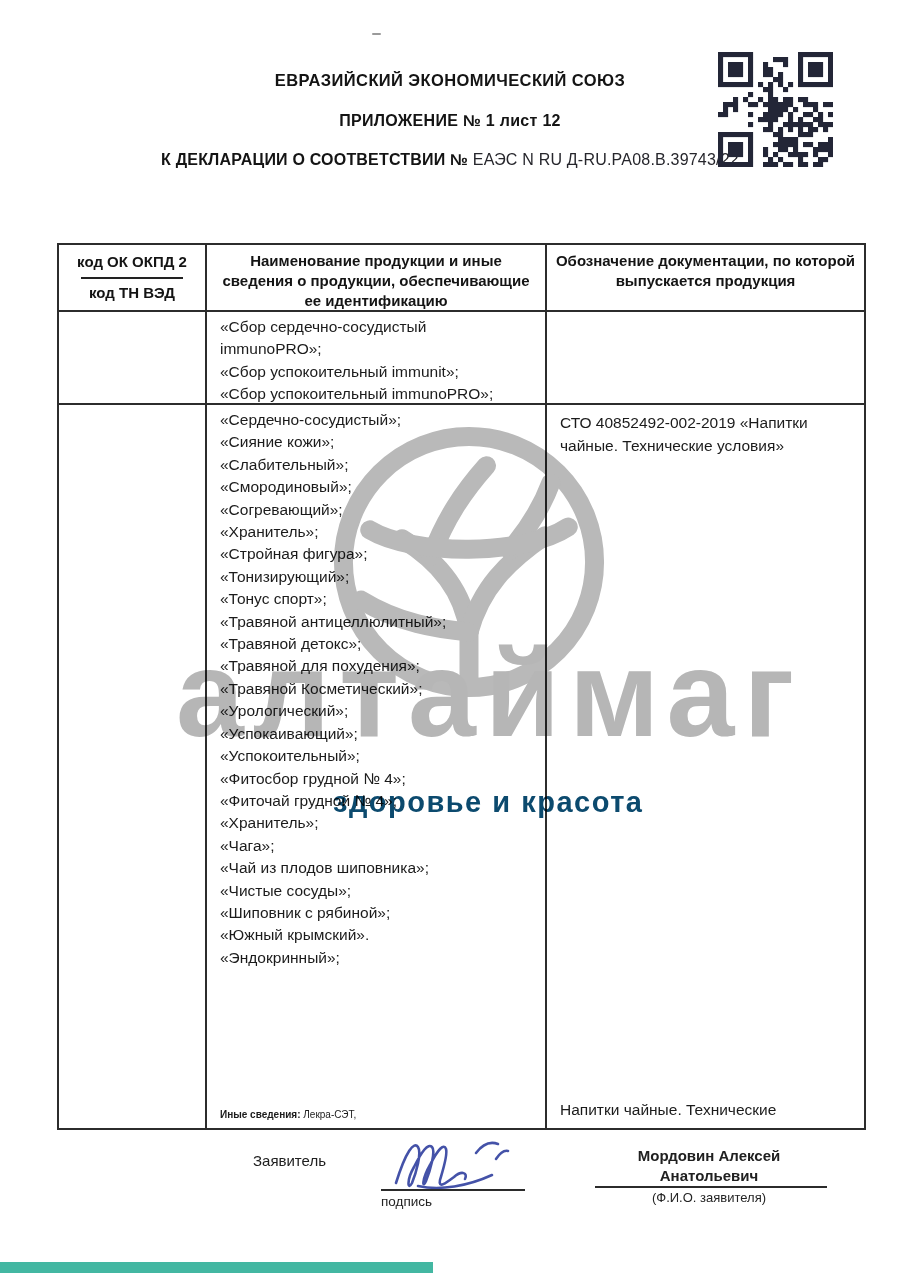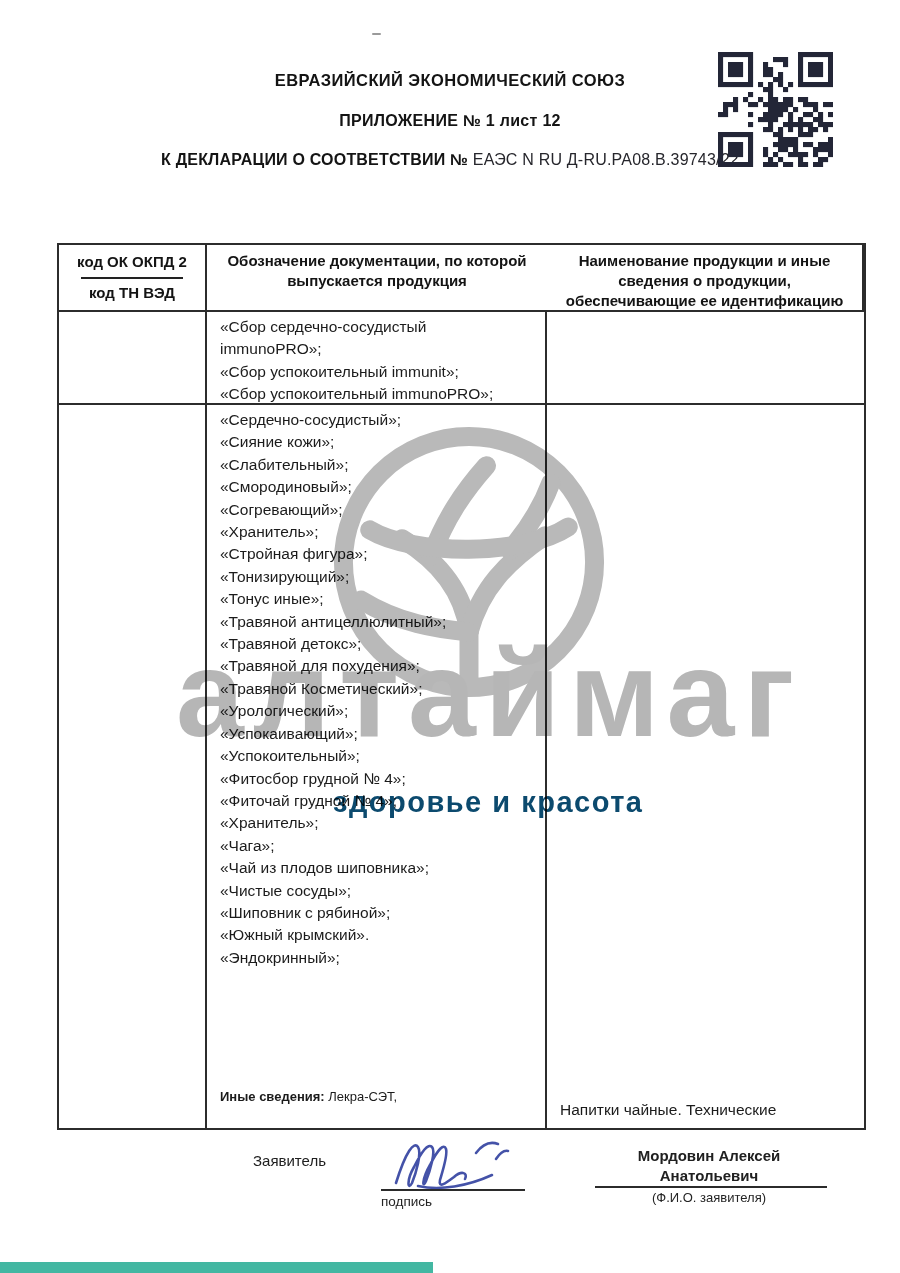--- a/index.html
+++ b/index.html
@@ -27,21 +27,21 @@
   }
   .cell{border-right:2px solid #2c2c2c;border-bottom:2px solid #2c2c2c;box-sizing:border-box;position:relative;}
   .cell.last-col{border-right:none;}
   .cell.last-row{border-bottom:none;}
   .th{display:flex;flex-direction:column;align-items:center;font-weight:bold;font-size:15px;line-height:20px;text-align:center;padding:6px 8px 0 8px;color:#141414;}
   .th.code-head{justify-content:center;padding-top:0;}
   .code-divider{width:102px;border-top:2px solid #222;margin:5px 0 4px 0;}
   .body-cell{font-size:15.5px;line-height:22.4px;padding:4px 8px 0 13px;display:flex;flex-direction:column;}
   .body-cell .line{white-space:nowrap;}
   .spacer{flex:1;}
-  .other-info{padding-bottom:20px;font-size:13px;}
+  .other-info{padding-bottom:2px;font-size:10px;}
   .other-info b{font-weight:bold;}
   .doc-ref{max-width:262px;line-height:23px;padding-top:2px;}
   .doc-bottom{padding-bottom:7px;font-size:15.5px;}
   
   .applicant{position:absolute;left:253px;top:1152px;font-size:15px;color:#202020;}
   .sig-svg{position:absolute;left:388px;top:1133px;}
   .sig-line{position:absolute;left:381px;top:1189px;width:144px;border-top:2px solid #2b2b2b;}
   .sig-caption{position:absolute;left:381px;top:1194px;width:144px;text-align:left;font-size:13.5px;color:#242424;}
   .name-block{position:absolute;left:595px;top:1146px;width:228px;text-align:center;font-size:15px;line-height:19.5px;color:#202020;font-weight:bold;}
   .name-line{position:absolute;left:595px;top:1186px;width:232px;border-top:2px solid #2b2b2b;}
@@ -318,25 +318,25 @@
       <rect x="20" y="22" width="1.02" height="1.02" fill="#232637"></rect>
     </svg>
 
   <div class="dtable">
 
     <div class="cell th code-head">
       <span>код ОК ОКПД 2</span>
       <span class="code-divider"></span>
       <span>код ТН ВЭД</span>
     </div>
+    <div class="cell th">
+      <span>Наименование продукции и иные сведения о продукции, обеспечивающие ее идентификацию</span>
+    </div>
     <div class="cell th last-col">
       <span>Обозначение документации, по которой выпускается продукция</span>
-    </div>
-    <div class="cell th">
-      <span>Наименование продукции и иные сведения о продукции, обеспечивающие ее идентификацию</span>
     </div>
 
     <div class="cell"></div>
     <div class="cell body-cell">
         <div class="line">«Сбор сердечно-сосудистый</div>
         <div class="line">immunoPRO»;</div>
         <div class="line">«Сбор успокоительный immunit»;</div>
         <div class="line">«Сбор успокоительный immunoPRO»;</div>
       </div>
     <div class="cell last-col"></div>
@@ -345,21 +345,21 @@
     <div class="cell last-row body-cell">
       <div>
           <div class="line">«Сердечно-сосудистый»;</div>
           <div class="line">«Сияние кожи»;</div>
           <div class="line">«Слабительный»;</div>
           <div class="line">«Смородиновый»;</div>
           <div class="line">«Согревающий»;</div>
           <div class="line">«Хранитель»;</div>
           <div class="line">«Стройная фигура»;</div>
           <div class="line">«Тонизирующий»;</div>
-          <div class="line">«Тонус иные»;</div>
+          <div class="line">«Тонус спорт»;</div>
           <div class="line">«Травяной антицеллюлитный»;</div>
           <div class="line">«Травяной детокс»;</div>
           <div class="line">«Травяной для похудения»;</div>
           <div class="line">«Травяной Косметический»;</div>
           <div class="line">«Урологический»;</div>
           <div class="line">«Успокаивающий»;</div>
           <div class="line">«Успокоительный»;</div>
           <div class="line">«Фитосбор грудной № 4»;</div>
           <div class="line">«Фиточай грудной № 4»;</div>
           <div class="line">«Хранитель»;</div>
@@ -367,20 +367,21 @@
           <div class="line">«Чай из плодов шиповника»;</div>
           <div class="line">«Чистые сосуды»;</div>
           <div class="line">«Шиповник с рябиной»;</div>
           <div class="line">«Южный крымский».</div>
           <div class="line">«Эндокринный»;</div>
         </div>
       <div class="spacer"></div>
       <div class="other-info"><b>Иные сведения:</b><span> Лекра-СЭТ,</span></div>
     </div>
     <div class="cell last-row last-col body-cell">
+      <div class="doc-ref">СТО 40852492-002-2019 «Напитки чайные. Технические условия»</div>
       <div class="spacer"></div>
       <div class="doc-bottom">Напитки чайные. Технические</div>
     </div>
   </div>
 
   <div class="applicant">Заявитель</div>
 
   <svg class="sig-svg" width="150" height="60" viewBox="0 0 150 60">
     <g fill="none" stroke="#4452a8" stroke-width="2.6" stroke-linecap="round" stroke-linejoin="round">
       <path d="M8,50 C18,18 26,8 30,14 C34,20 28,40 24,50 C20,58 18,48 26,34 C34,18 40,10 44,14 C48,18 42,38 38,48 C34,57 34,46 42,32 C50,16 56,10 58,16 C60,22 54,40 52,47 C50,56 58,50 66,44 C74,37 80,40 77,46"></path>

